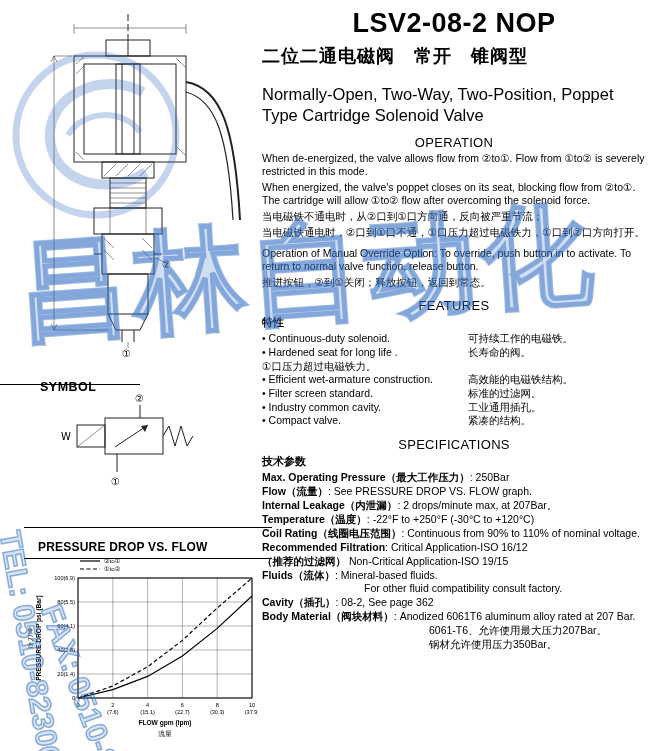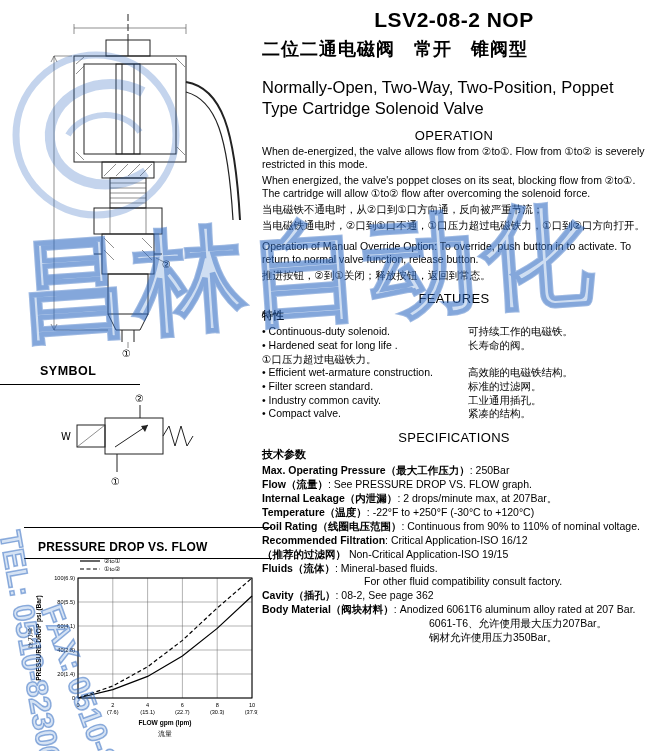--- a/index.html
+++ b/index.html
@@ -28,42 +28,42 @@
     position:absolute;left:460px;top:752px;z-index:4;
     font-size:21px;font-weight:bold;font-style:italic;color:#1b63c5;
     white-space:nowrap;
   }
   
   .valve-drawing{position:absolute;left:36px;top:12px;z-index:1;}
   .drawing-stroke{stroke:#222;fill:none;stroke-width:1;}
   .hatch{stroke:#444;stroke-width:.6;}
   .port-label{font-size:10px;fill:#000;font-family:"DejaVu Sans",sans-serif;}
   .symbol-heading{
-    position:absolute;left:40px;top:364px;z-index:1;
+    position:absolute;left:40px;top:380px;z-index:1;
     font-size:12.5px;font-weight:bold;letter-spacing:.5px;
   }
   .symbol-rule{position:absolute;left:0;top:384px;width:140px;height:1px;background:#000;z-index:1;}
   .symbol-svg{position:absolute;left:55px;top:392px;z-index:1;}
   .chart-header{
     position:absolute;left:24px;top:527px;width:234px;z-index:1;
     border-top:1.5px solid #000;border-bottom:1.5px solid #000;
     font-size:12px;font-weight:bold;padding:12px 0 4px 14px;letter-spacing:.2px;
   }
   .chart-svg{position:absolute;left:28px;top:554px;z-index:1;}
   .grid{stroke:#666;stroke-width:.5;}
   .frame{fill:none;stroke:#000;stroke-width:1;}
   .tick{font-size:5.6px;fill:#000;}
   .axis{font-size:6.6px;font-weight:bold;fill:#000;}
   .axis-cn{font-size:7px;fill:#000;}
   .legend-text{font-size:6.2px;fill:#000;}
   .series{fill:none;stroke:#000;stroke-width:1.2;}
   .dashed{stroke-dasharray:4 2.5;}
   
   .right-col{position:absolute;left:262px;top:8px;width:384px;z-index:2;}
-  .title{font-size:21px;font-weight:bold;text-align:center;letter-spacing:.5px;}
+  .title{font-size:27px;font-weight:bold;text-align:center;letter-spacing:.5px;}
   .subtitle-cn{font-size:18px;font-weight:bold;margin-top:5px;letter-spacing:1px;}
   .subtitle-en{font-size:16.5px;margin-top:16px;line-height:1.28;}
   .sec-heading{font-size:13px;font-weight:normal;margin:9px 0 2px;letter-spacing:.3px;text-align:center;}
   .sec-subheading{font-size:11px;font-weight:bold;margin:0 0 2px;}
   .op-list p{margin:0 0 3px;font-size:10.5px;line-height:1.24;}
   .op-list p:nth-of-type(5){margin-top:8px;}
   .feat-row{display:flex;font-size:10.5px;line-height:1.3;}
   .feat-en{width:206px;}
   .feat-cn{flex:1;}
   .spec-row{font-size:10.5px;line-height:1.33;}

